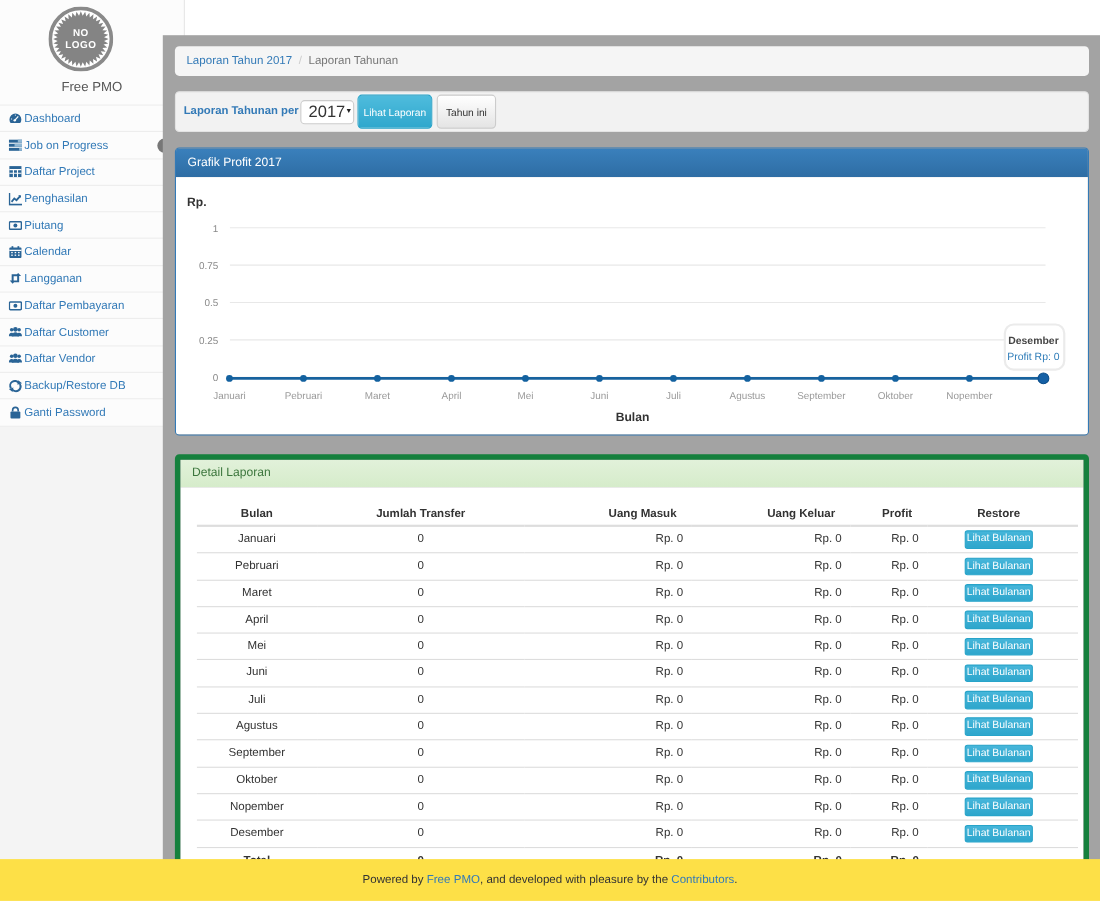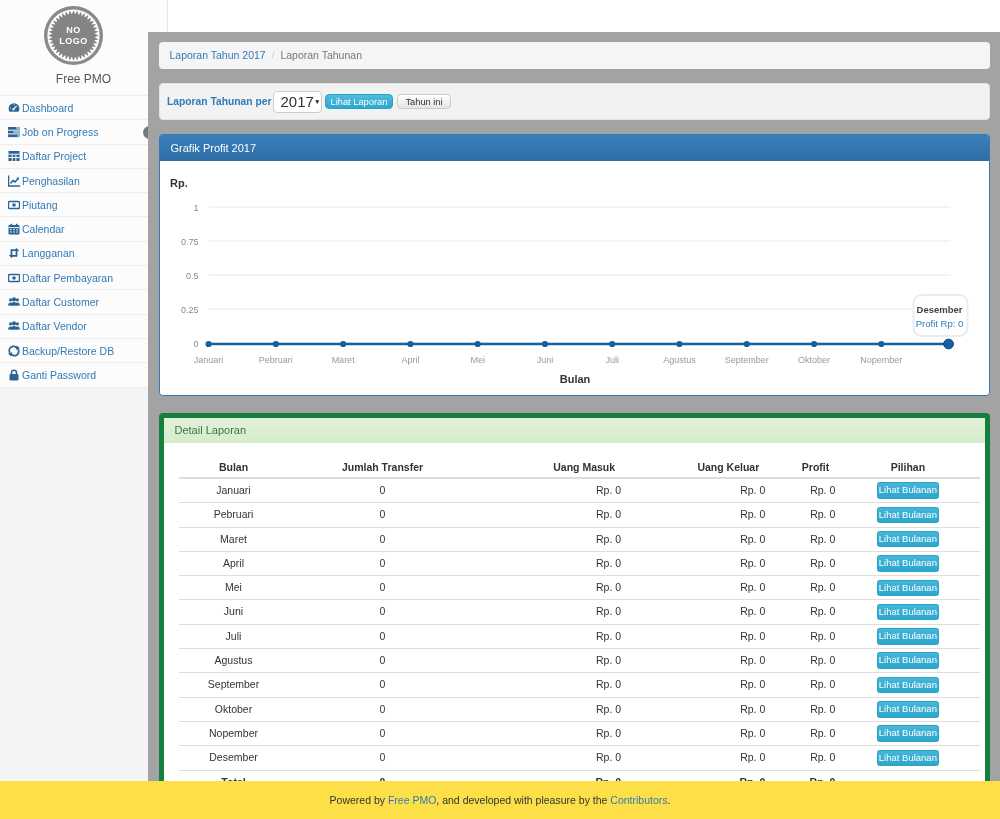--- a/index.html
+++ b/index.html
@@ -21,21 +21,21 @@
 .chev { position:absolute; right:9px; top:0.5px; color:#337ab7; font-size:13px; }
 
 
 .main { position:absolute; left:148px; top:0; width:852px; height:781px; background:#a3a3a3; padding:10px 10.5px;margin-top:32px; }
 .breadcrumb { background:#f5f5f5; border-radius:4px; height:27px; padding:4px 11px; line-height:19px; font-size:10.5px; color:#777; margin-bottom:14px; }
 .breadcrumb .sep { color:#ccc; padding:0 3px; }
 .well { background:#f2f2f2; border:1px solid #e3e3e3; border-radius:4px; height:37px; margin-bottom:14px; padding:0 7.5px; display:flex; align-items:center; }
 .well b { color:#337ab7; font-size:10.3px; font-weight:bold; margin-right:1px; }
 .sel { width:49px; height:22px; border:1px solid #ccc; border-radius:4px; background:#fff; font-size:15px; color:#333; display:inline-flex; align-items:center; justify-content:space-between; padding:0 5px 0 7px; margin-right:3px; }
 .sel .car { font-size:6.5px; color:#222; }
-.btn { display:inline-flex; align-items:center; justify-content:center; height:15px; border-radius:4px; font-size:9.3px; padding:0 5px; }
+.btn { display:inline-flex; align-items:center; justify-content:center; height:31px; border-radius:4px; font-size:9.3px; padding:0 5px; }
 .btn-info { background:linear-gradient(#4fbcdd,#2fa7cd); border:1px solid #28a4c9; color:#fff; margin-right:4px; }
 .btn-default { background:linear-gradient(#fff,#e4e4e4); border:1px solid #ccc; color:#333; padding:0 7px; }
 
 
 .panel-pri { border:1px solid #337ab7; border-radius:4px; margin-bottom:17px; overflow:hidden; }
 .panel-pri .ph { height:26px; background:linear-gradient(#3a80bc,#2e6da4); color:#fff; font-size:11px; line-height:26px; padding-left:11px; }
 .panel-pri .pb { height:234px; position:relative; background:#fff; }
 .panel-suc { border:5px solid #15803d; border-radius:4px; overflow:hidden; }
 .panel-suc .ph { height:25px; background:linear-gradient(#e2f1da,#d5ecca); color:#3c763d; font-size:11px; line-height:25px; padding-left:11px; }
 .panel-suc .pb { background:#fff; padding:14px 15px 10px; }
@@ -273,21 +273,21 @@
             <col class="c5">
             <col class="c6">
           </colgroup>
         <tbody>
             <tr>
               <th>Bulan</th>
               <th>Jumlah Transfer</th>
               <th class="r">Uang Masuk</th>
               <th class="r">Uang Keluar</th>
               <th class="r">Profit</th>
-              <th class="p6">Pilihan</th>
+              <th class="p6">Restore</th>
             </tr>
       </tbody>
           <tbody>
             <tr>
               <td>Januari</td>
               <td>0</td>
               <td class="r">Rp. 0</td>
               <td class="r">Rp. 0</td>
               <td class="r">Rp. 0</td>
               <td class="bt p6"><span class="btn-xs">Lihat Bulanan</span></td>

